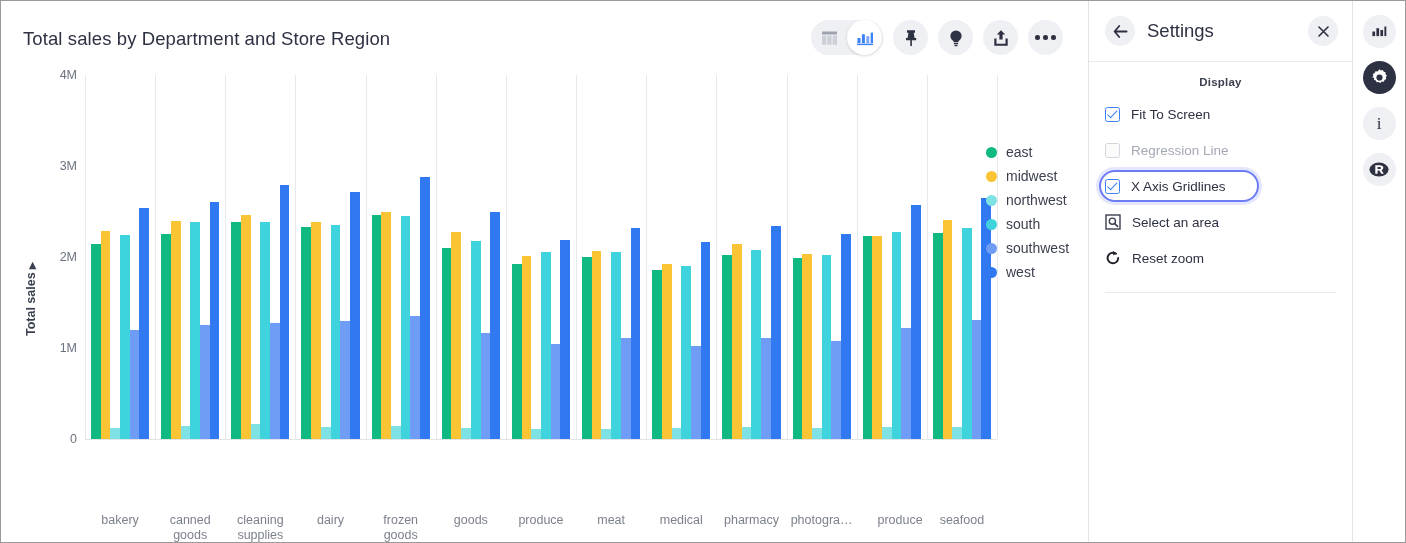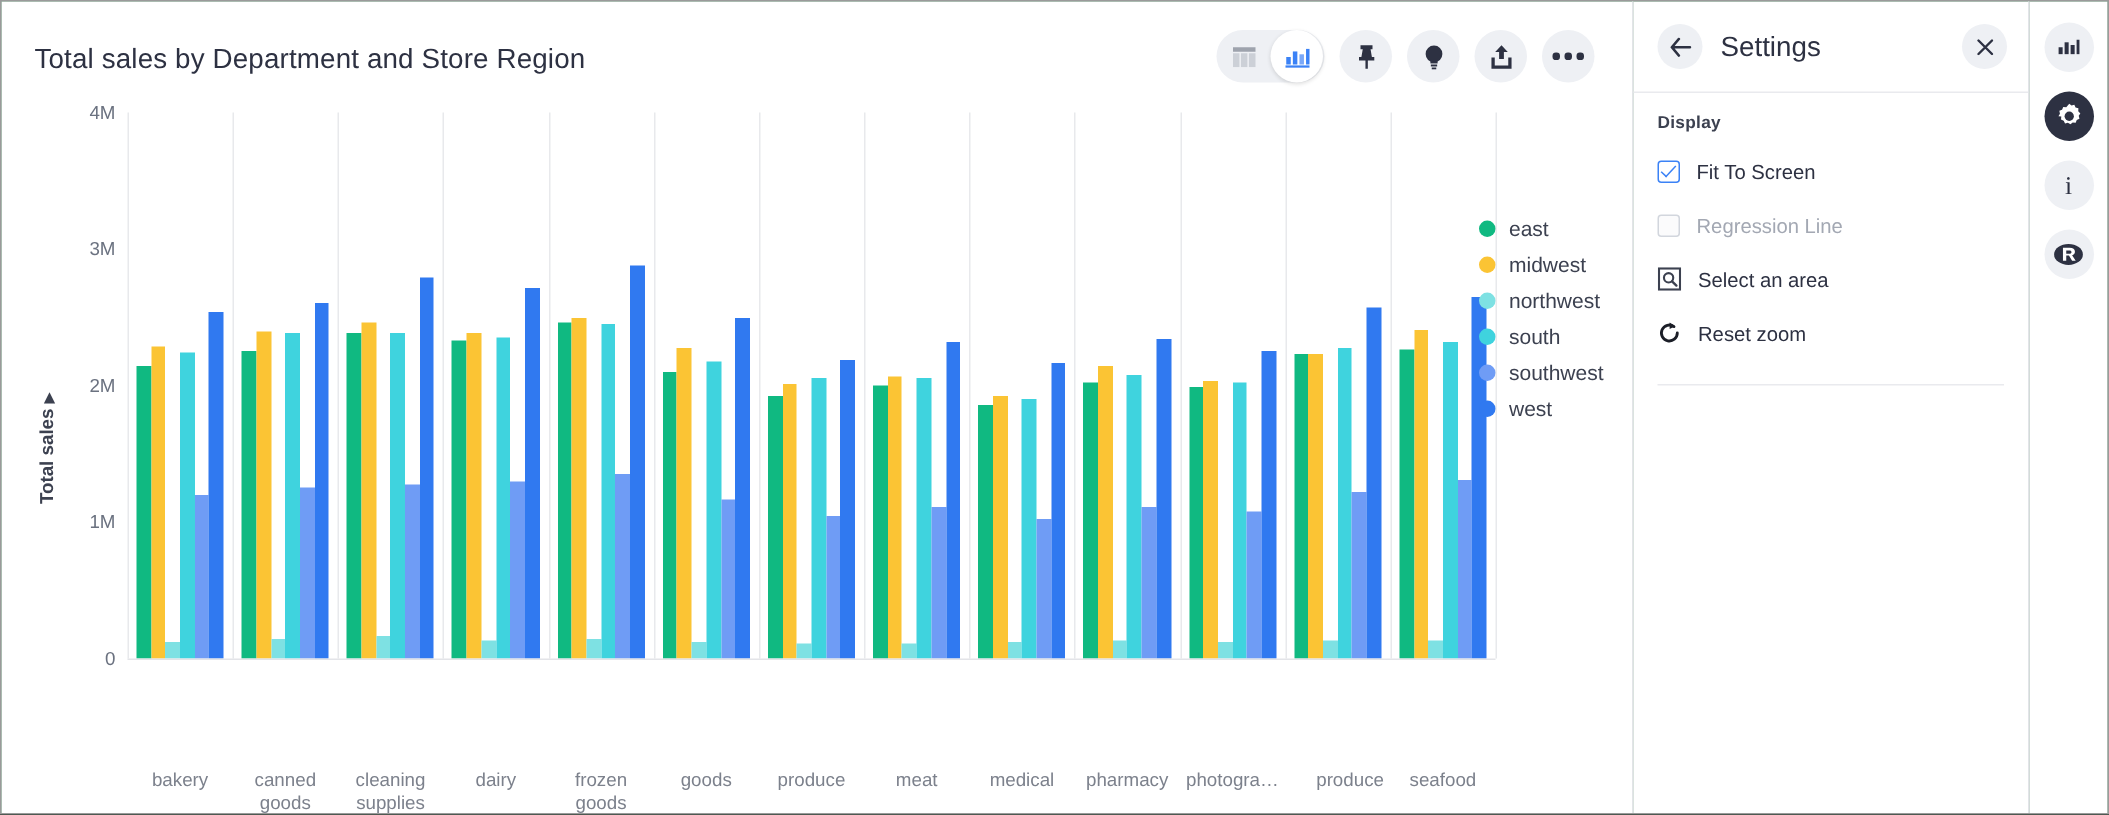--- a/index.html
+++ b/index.html
@@ -5,21 +5,21 @@
   * { box-sizing: border-box; margin: 0; padding: 0; }
   html, body {
     width: 1406px; height: 543px;
     background: #000;
     font-family: "Liberation Sans", sans-serif;
     overflow: hidden;
   }
   #app {
     position: relative;
     width: 1406px; height: 543px;
-    background: #14532d;
+    background: #7f1d1d;
     border: 1px solid #9a9a9a;
     display: flex;
   }
 
   
   .chart-pane {
     position: relative;
     width: 1088px;
     height: 541px;
     background: #fff;
@@ -117,20 +117,21 @@
     display:flex; align-items:center; height:24px; gap:9px; cursor:pointer;
   }
   .legend-dot { width:11px; height:11px; border-radius:50%; flex:none; }
   .legend-txt { font-size:14px; color:#3c4150; }
 
   
   .settings {
     width: 264px; height: 541px;
     background:#fff; flex:none; position:relative;
     border-right:1px solid #e2e4e8;
+    text-align:center;
   }
   .set-head {
     height:60px; display:flex; align-items:center; padding:0 14px 0 16px;
     position:relative;
   }
   .circ-btn {
     width:30px; height:30px; border-radius:50%;
     background:#eef0f4; display:flex; align-items:center; justify-content:center;
     cursor:pointer; flex:none;
   }
@@ -592,20 +593,24 @@
       <div class="set-section">Display</div>
       <div id="options">
           <div class="opt-row">
             <span class="cbx checked"></span>
             <span class="opt-txt">Fit To Screen</span>
           </div>
           <div class="opt-row">
             <span class="cbx disabled"></span>
             <span class="opt-txt disabled">Regression Line</span>
           </div>
+          <div class="opt-row focused">
+            <span class="cbx checked"></span>
+            <span class="opt-txt">X Axis Gridlines</span>
+          </div>
           <div class="opt-row">
             <span style="width: 16px; height: 16px; flex: 0 0 auto; display: flex; align-items: center; justify-content: center;">
               <svg width="16" height="16" viewBox="0 0 16 16">
                 <rect x="1" y="1" width="14" height="14" fill="none" stroke="#3c4150" stroke-width="1.4"></rect>
                 <circle cx="7.4" cy="7.2" r="3.1" fill="none" stroke="#3c4150" stroke-width="1.4"></circle>
                 <path d="M9.7 9.6 L12.6 12.4" stroke="#3c4150" stroke-width="1.6" stroke-linecap="round"></path>
               </svg>
             </span>
             <span class="opt-txt">Select an area</span>
           </div>

